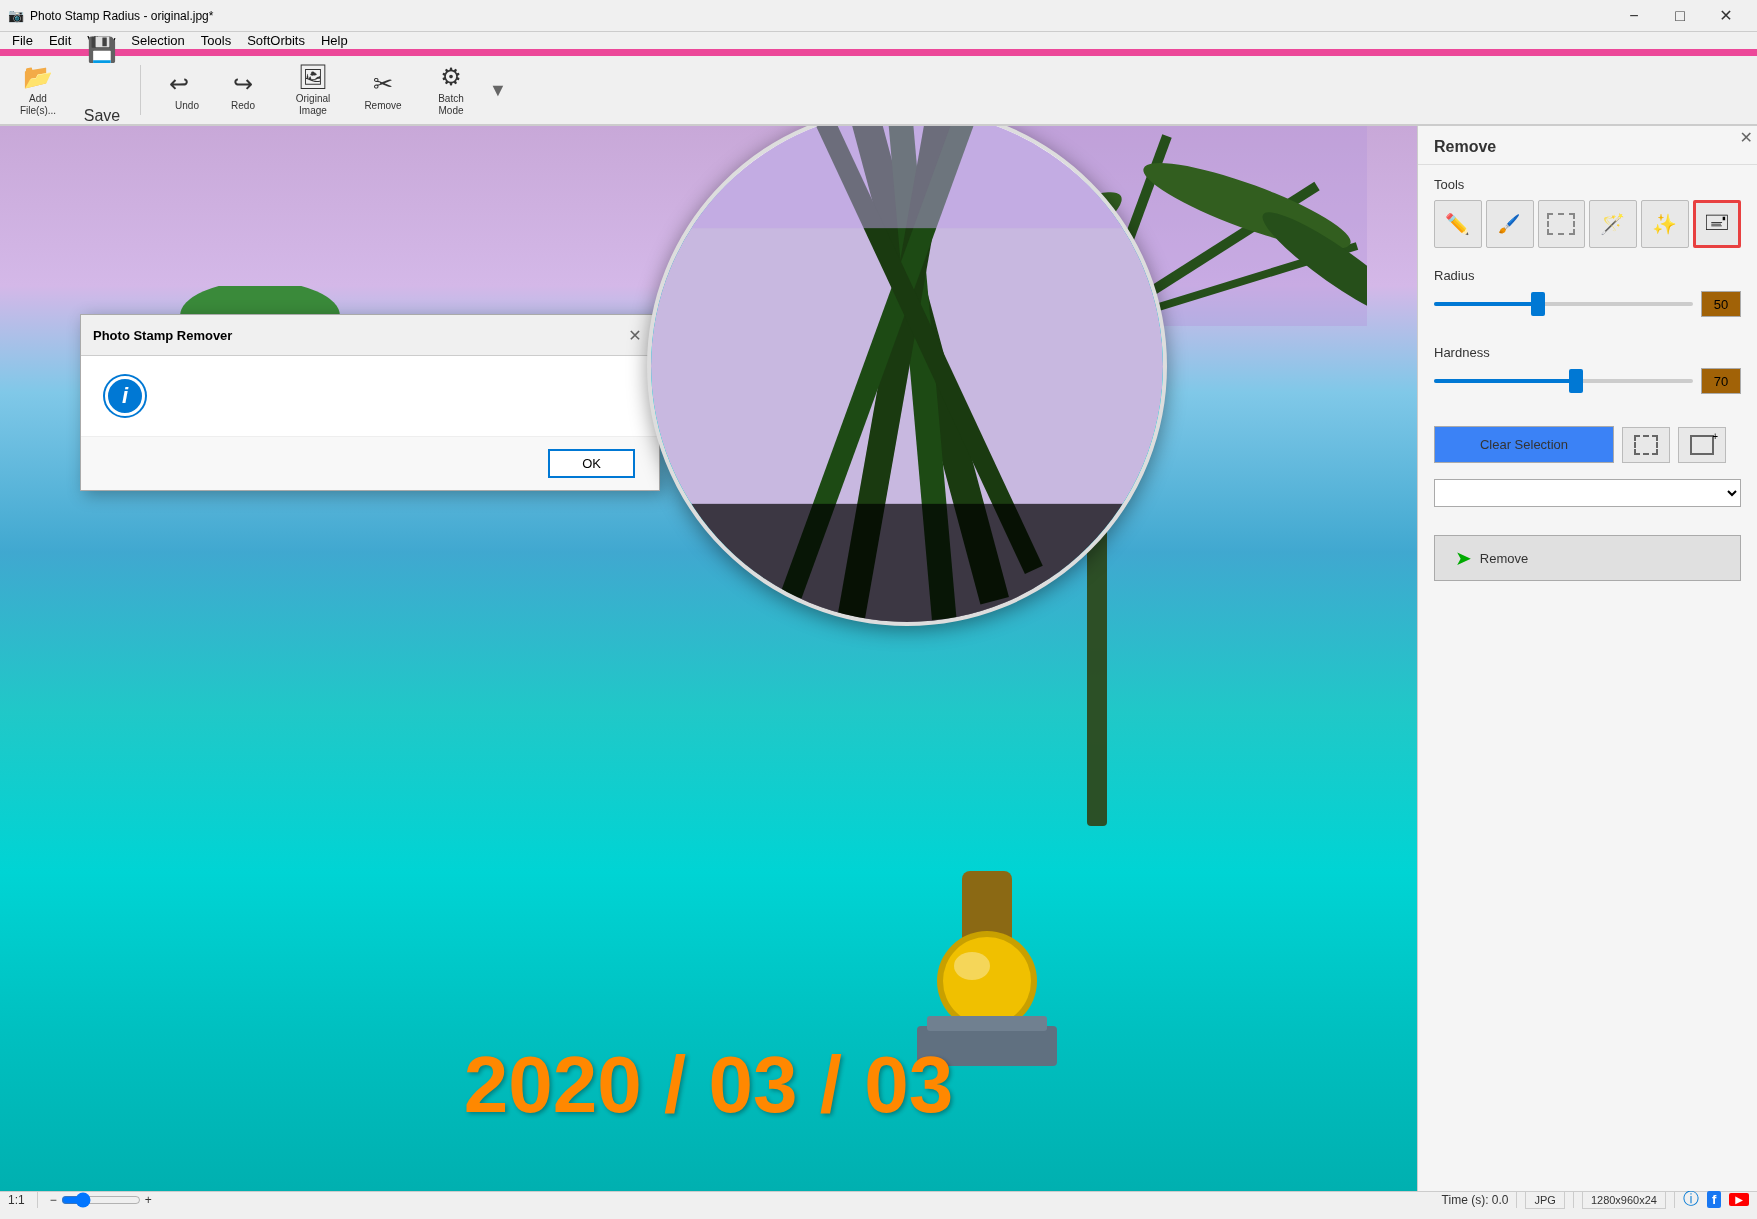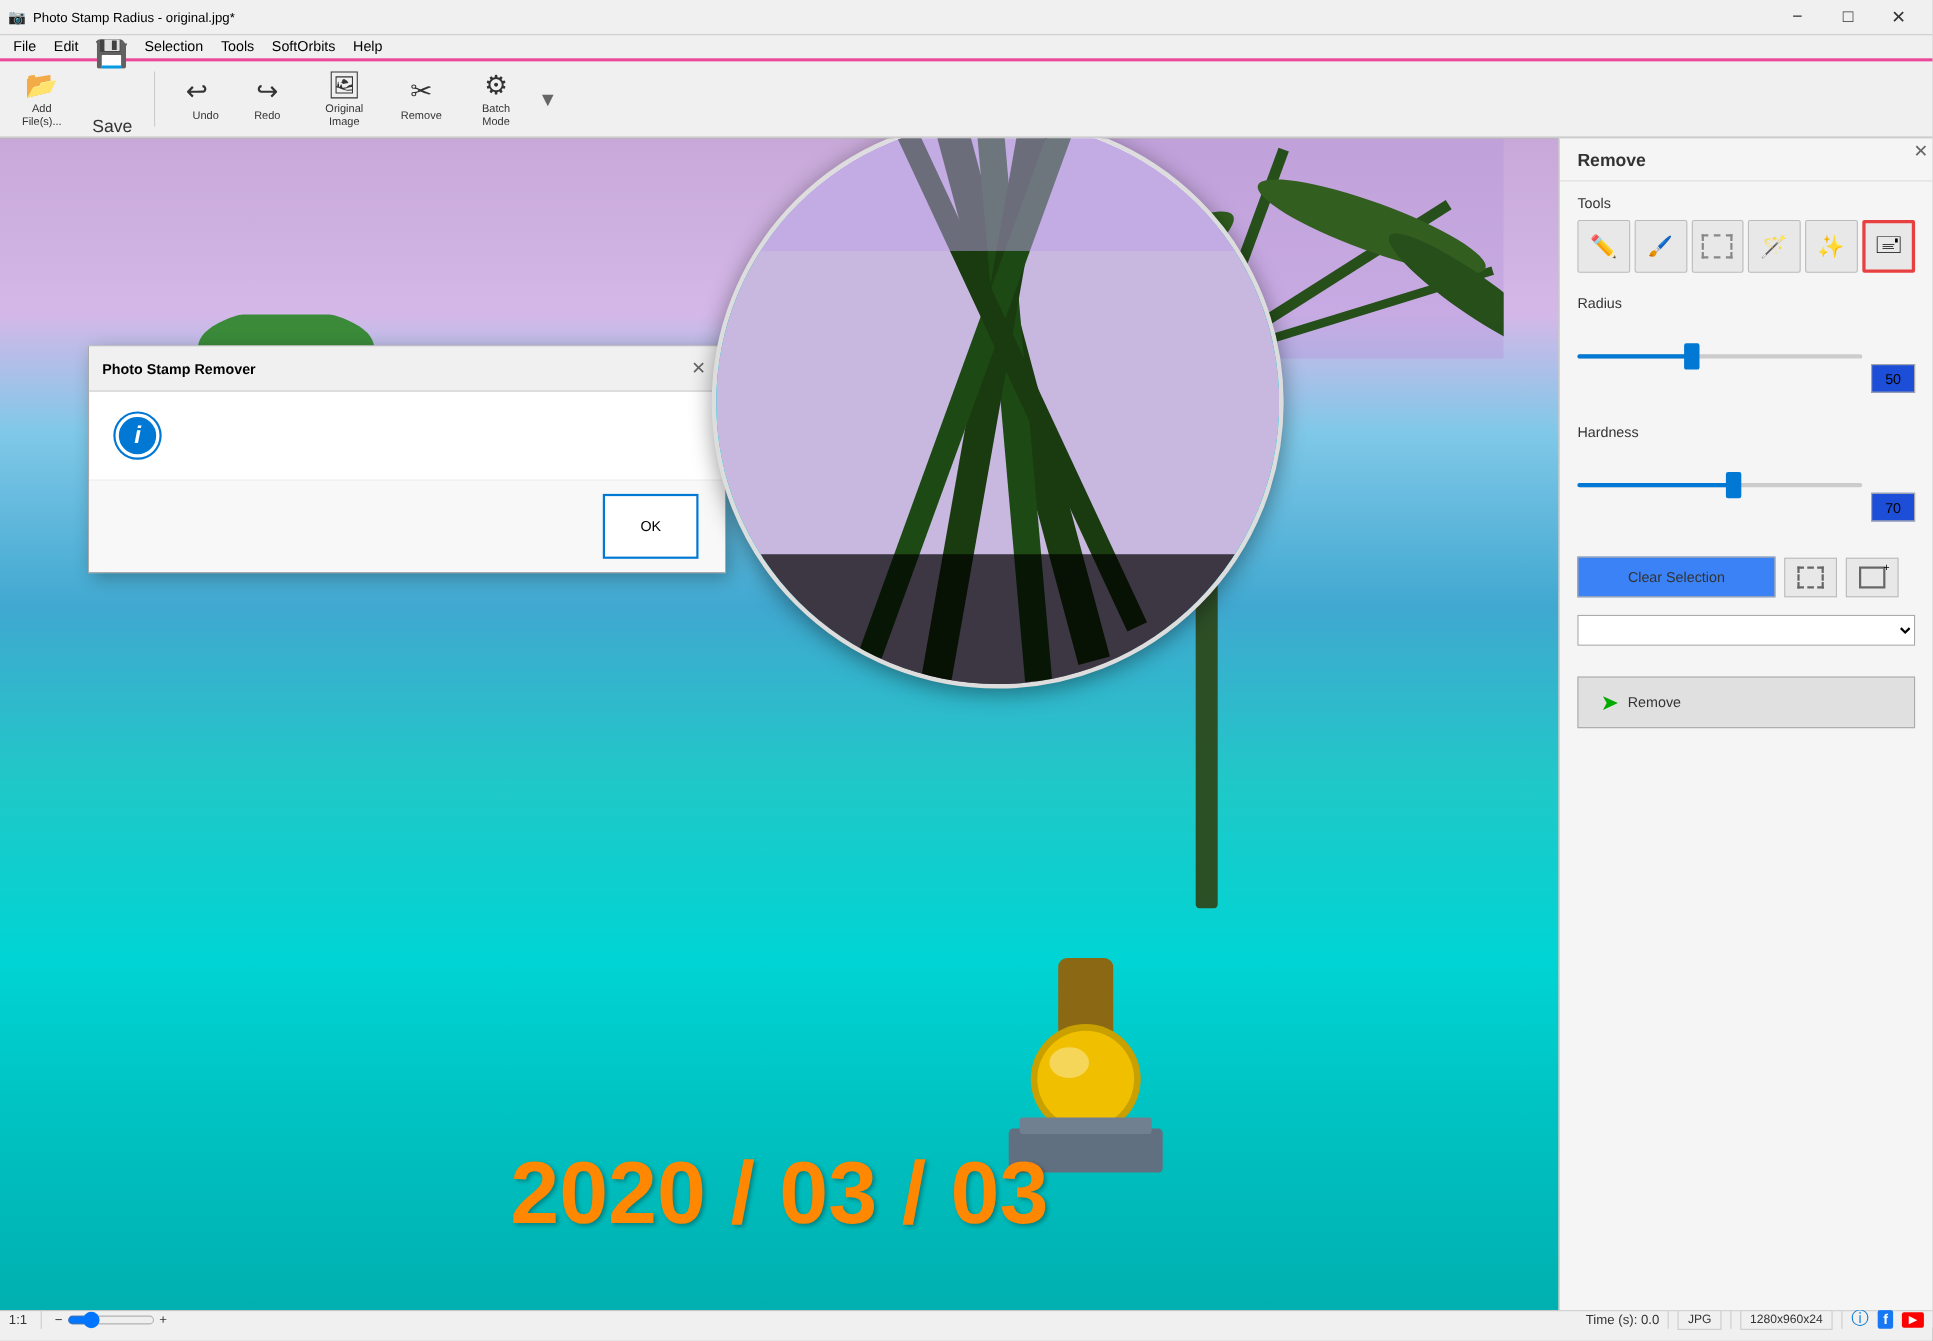--- a/index.html
+++ b/index.html
@@ -23,23 +23,23 @@
       background: none; border: none; cursor: pointer;
       display: flex; align-items: center; justify-content: center;
       font-size: 16px; color: #333;
     }
 
     
     .menu-bar {
       background: #f0f0f0;
       height: 24px;
       display: flex;
-      align-items: flex-start;
+      align-items: center;
       padding: 0 4px;
-      border-bottom: 3px solid #ec4899;
+      border-bottom: 7px solid #ec4899;
     }
     .menu-item {
       padding: 2px 8px;
       cursor: pointer;
       font-size: 13px;
       color: #000;
     }
 
     
     .toolbar {
@@ -215,27 +215,26 @@
       background: #0078d4;
       border-radius: 2px;
       position: absolute;
       top: -10px;
       cursor: pointer;
     }
     .slider-value {
       width: 40px;
       height: 26px;
       border: 1px solid #aaa;
-      background: #1d4ed8;
+      background: #a16207;
       text-align: center;
       font-size: 13px;
       display: flex;
       align-items: center;
       justify-content: center;
-      margin-top: 40px;
     }
 
     
     .clear-sel-btn {
       background: #3b82f6;
       border: 1px solid #aaa;
       padding: 10px 16px;
       cursor: pointer;
       font-size: 13px;
       color: #333;
@@ -306,21 +305,21 @@
     .modal-footer {
       background: #f8f8f8;
       padding: 12px 24px;
       display: flex;
       justify-content: flex-end;
       border-top: 1px solid #eee;
     }
     .ok-btn {
       background: white;
       border: 2px solid #0078d4;
-      padding: 20px 32px;
+      padding: 5px 32px;
       cursor: pointer;
       font-size: 13px;
       color: #000;
       min-width: 80px;
     }
 
     
     .status-bar {
       height: 16px;
       background: #f0f0f0;

